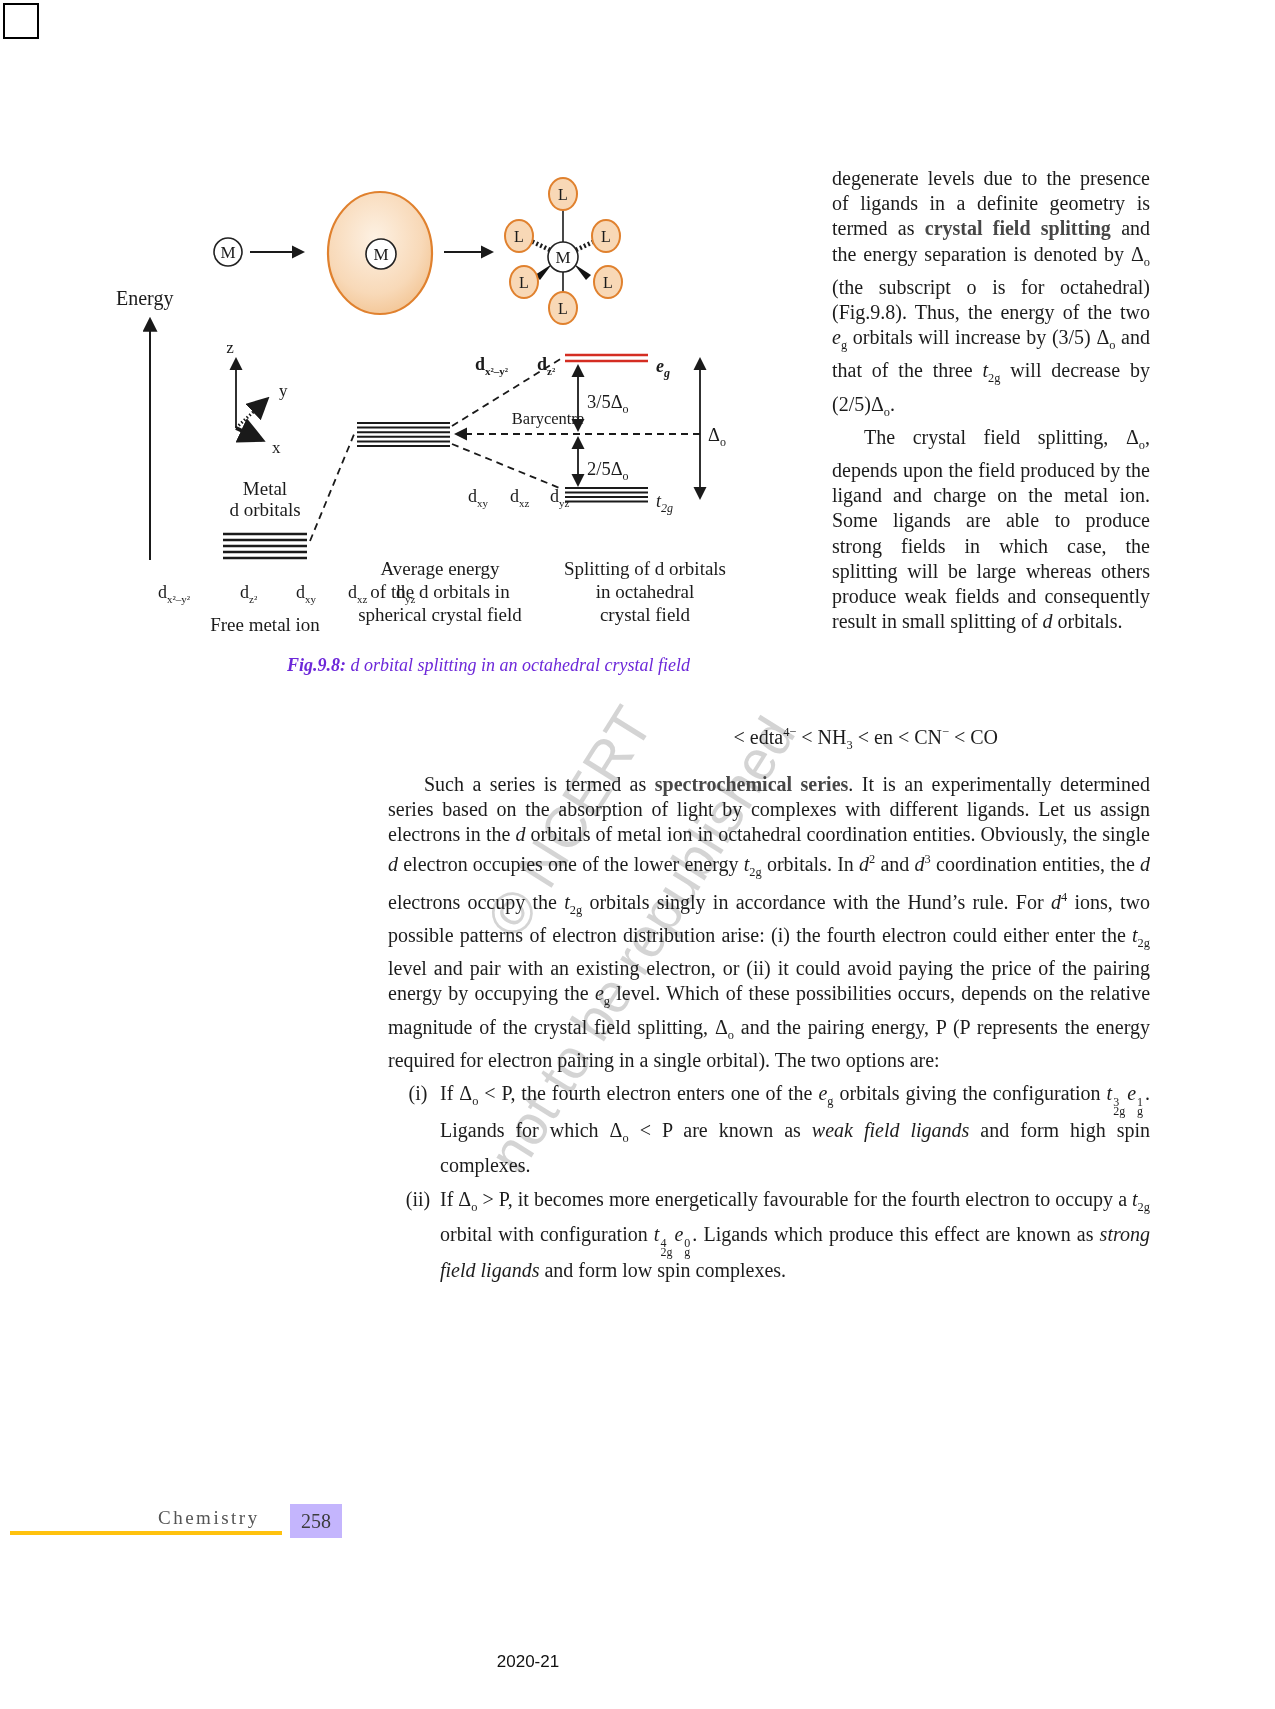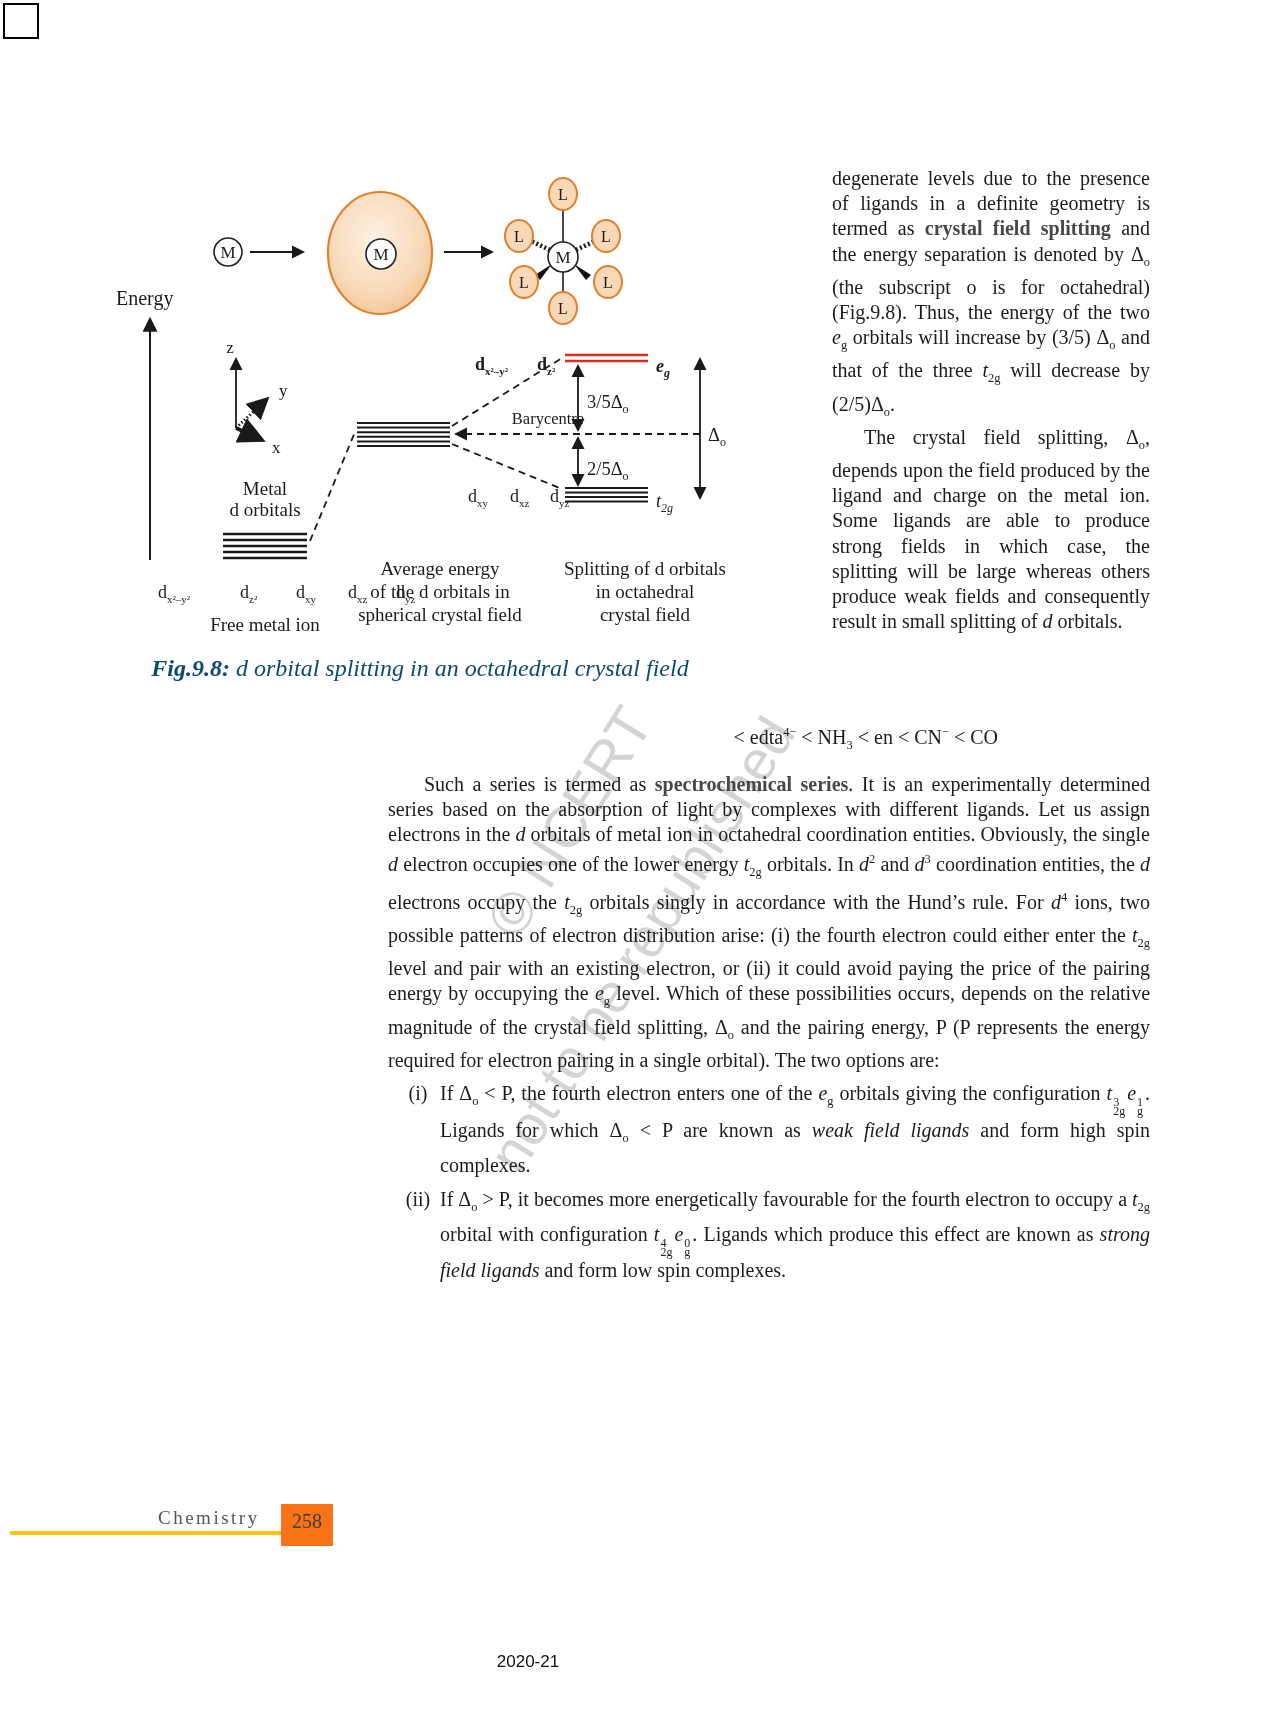--- a/index.html
+++ b/index.html
@@ -17,33 +17,33 @@
   .series .l1{text-align:left;}
   .series .l2{text-align:right;}
   .p-indent{text-indent:36px;}
   .p-indent2{text-indent:80px;margin-top:6px;}
   .list-item{position:relative;padding-left:52px;margin-top:7px;line-height:27px;}
   .list-item .marker{position:absolute;left:12px;top:0;width:36px;text-align:center;text-indent:0;}
   .stk{display:inline-flex;flex-direction:column;align-items:flex-start;vertical-align:-0.5em;
        line-height:0.78;font-size:0.6em;margin:0 2px 0 1px;font-style:normal;}
   
   .figure-wrap{position:absolute;left:100px;top:145px;width:660px;height:502px;}
-  .fig-caption{position:absolute;left:150px;top:655px;width:540px;text-align:center;
-               font-size:24px;font-style:italic;color:#0c4a6e;}
+  .fig-caption{position:absolute;left:150px;top:655px;width:540px;text-align:right;
+               font-size:18px;font-style:italic;color:#6d28d9;}
   .fig-caption .tag{font-weight:bold;}
   
   .wm{position:absolute;font-family:"Liberation Sans",sans-serif;white-space:nowrap;
       color:rgba(125,125,125,0.33);z-index:0;pointer-events:none;}
   .wm1{left:440px;top:788px;font-size:58px;transform:rotate(-58deg);}
   .wm2{left:380px;top:912px;font-size:56px;transform:rotate(-58deg);}
   .content{position:relative;z-index:1;}
   
   .footer-rule{position:absolute;left:10px;top:1531px;width:272px;height:4px;background:#ffc20e;}
   .footer-subject{position:absolute;left:158px;top:1507px;font-size:19px;letter-spacing:2.5px;color:#555;}
-  .footer-page{position:absolute;left:281px;top:1504px;width:52px;height:42px;background:#f97316;
+  .footer-page{position:absolute;left:290px;top:1504px;width:52px;height:34px;background:#c4b5fd;
                color:#3c3c3c;font-size:20px;text-align:center;line-height:34px;}
   .footer-year{position:absolute;left:0;width:1056px;top:1652px;text-align:center;
                font-family:"Liberation Sans",sans-serif;font-size:17px;color:#111;}
   svg text{font-family:"Liberation Serif",serif;fill:#1b1b1b;}
 </style>
 </head>
 <body>
 
 <div class="page">
 

